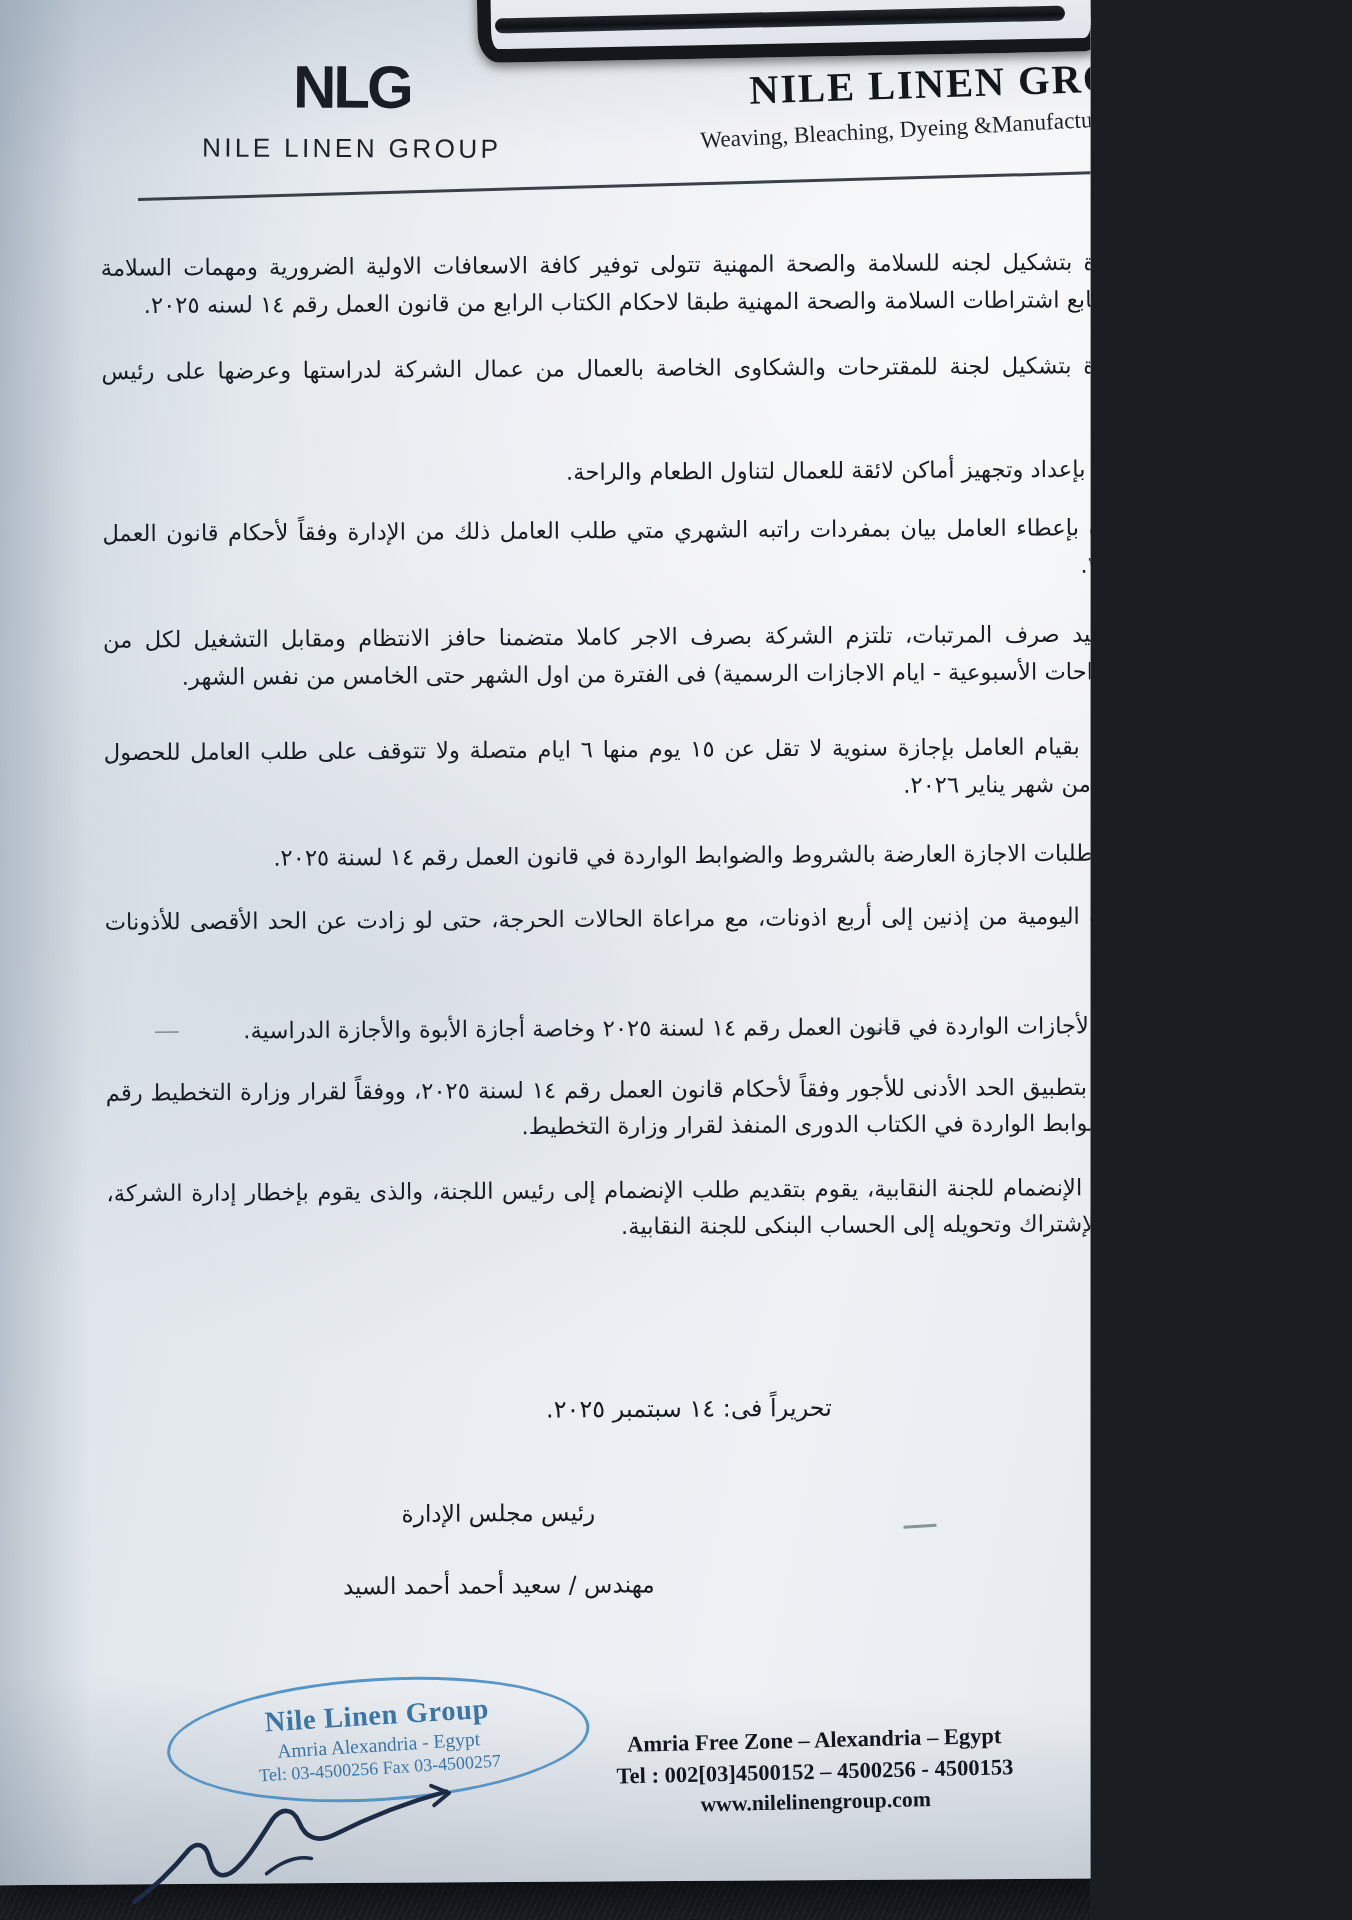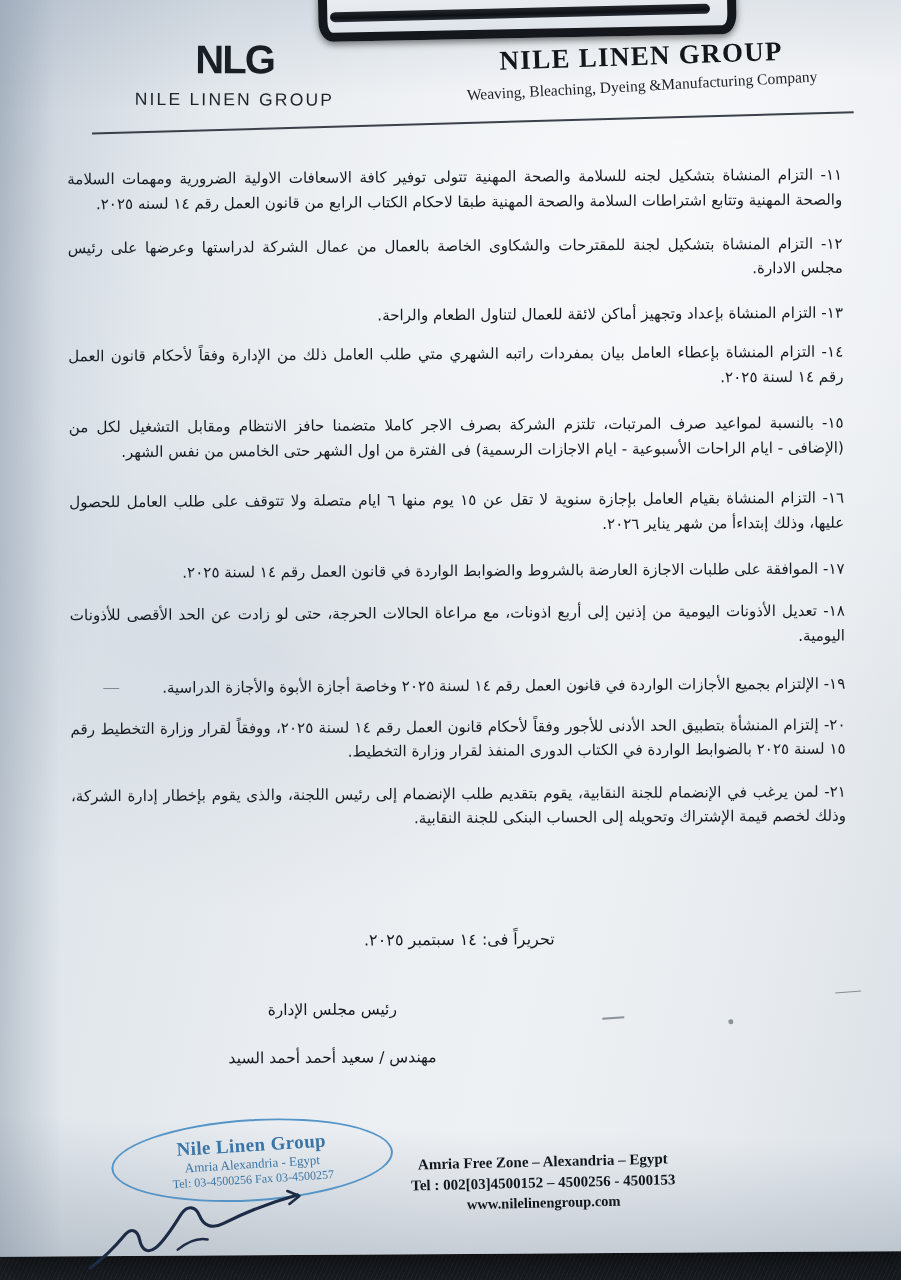--- a/index.html
+++ b/index.html
@@ -3,21 +3,21 @@
 <meta charset="utf-8">
 <style>
   html, body {
     margin: 0;
     padding: 0;
     background: #1a1d22;
   }
 
   #page {
     position: relative;
-    width: 901px;
+    width: 727px;
     height: 1280px;
     overflow: hidden;
     background: #2c3138;
     font-family: "Liberation Serif", serif;
   }
 
   
   .backdrop {
     position: absolute;
     inset: 0;

